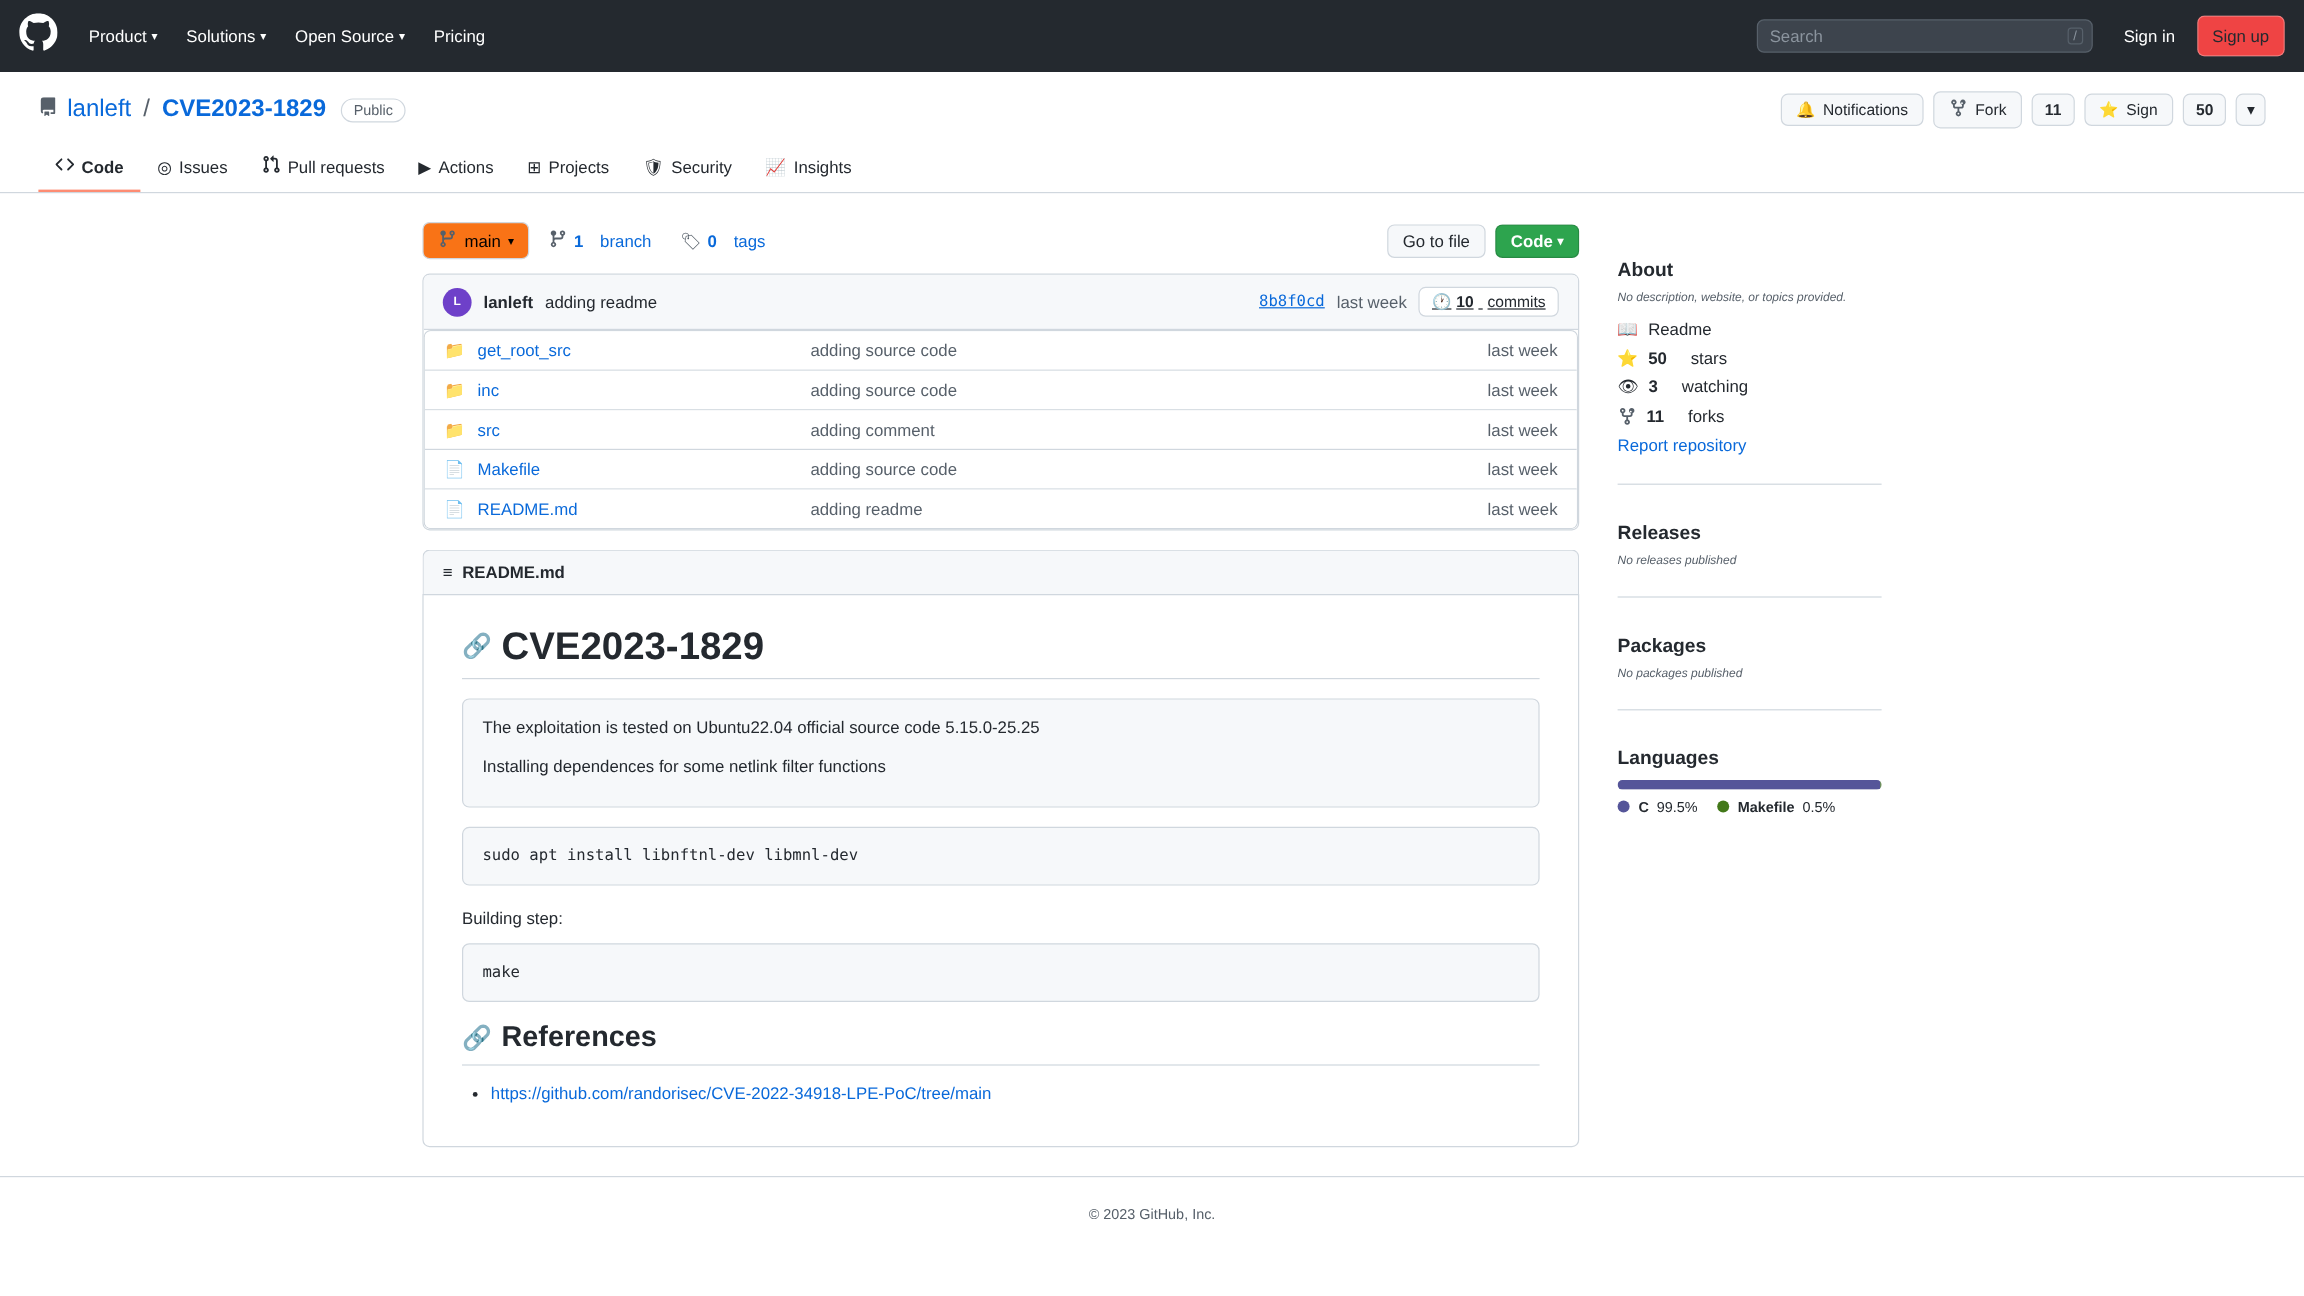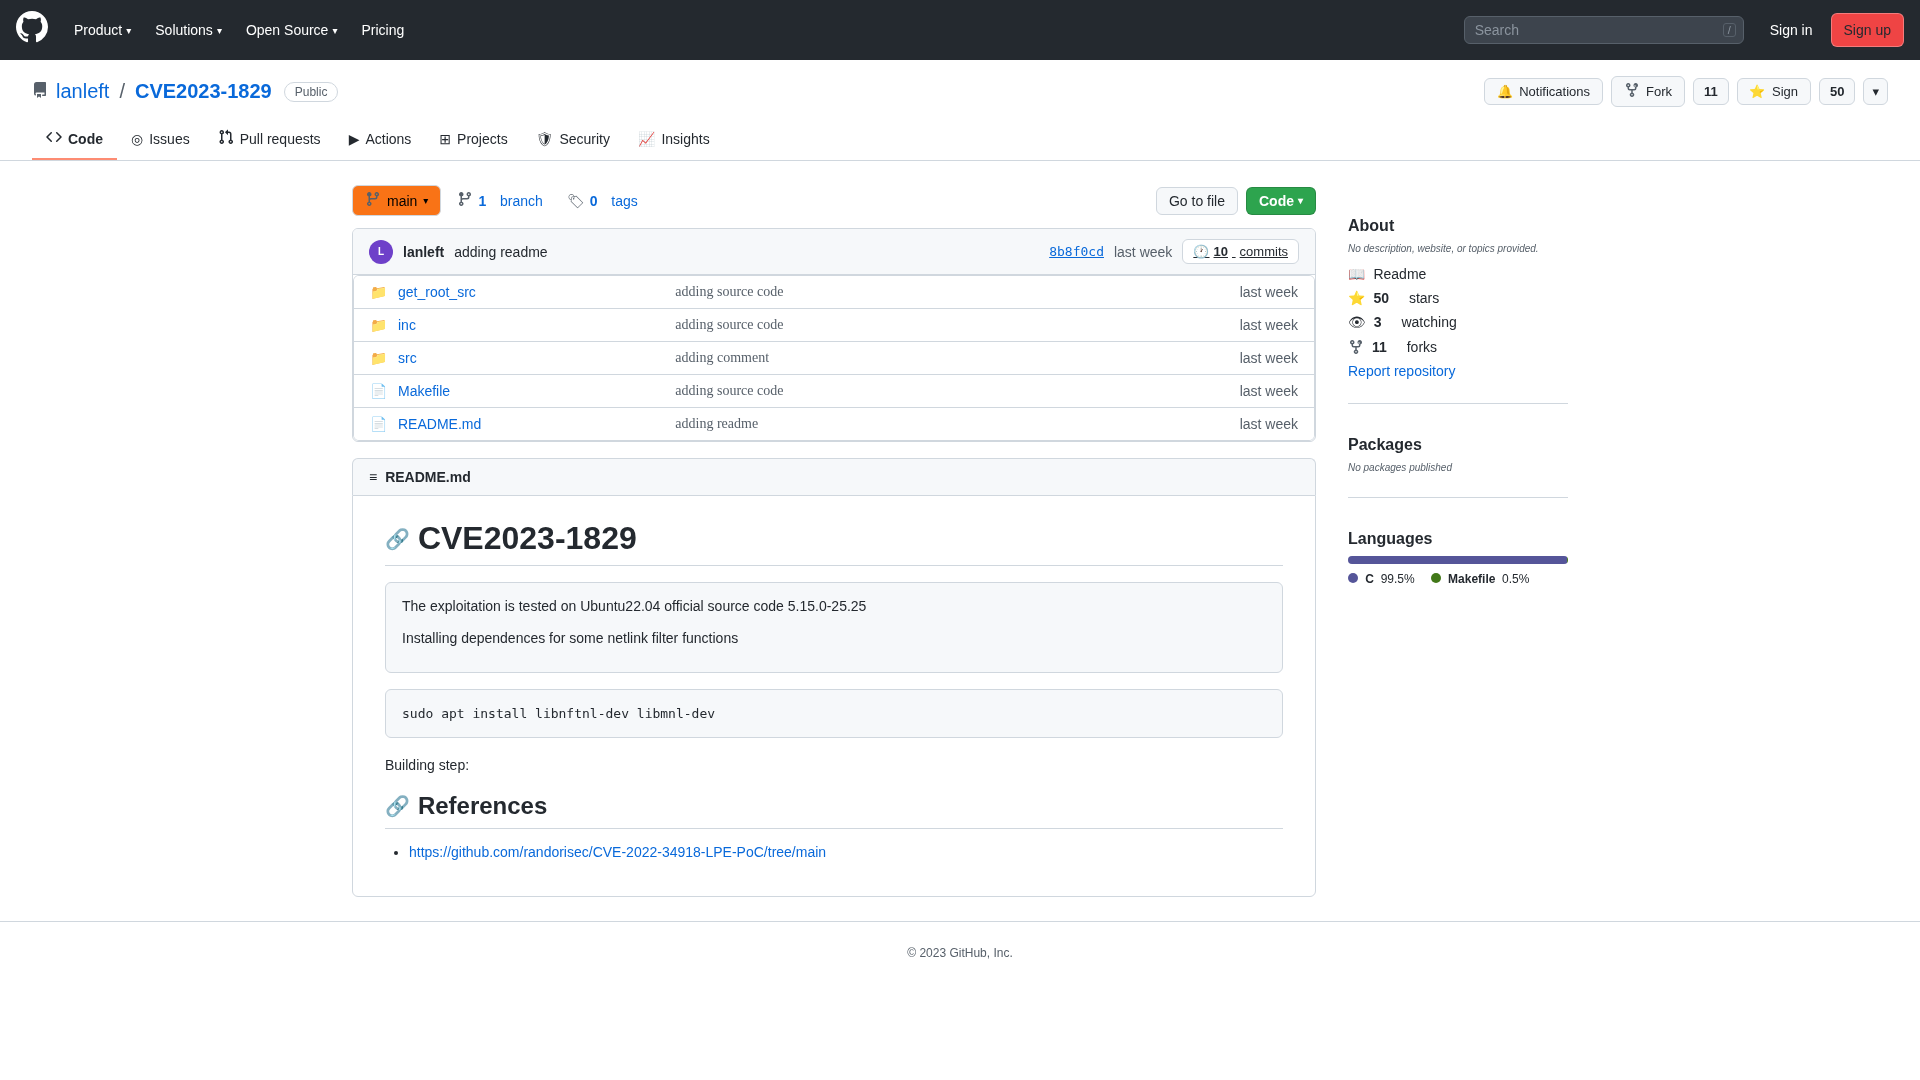--- a/index.html
+++ b/index.html
@@ -64,21 +64,21 @@
     .commit-time { color: #57606a; }
     .commits-link { display: flex; align-items: center; gap: 4px; color: #24292f; font-size: 13px; border: 1px solid #d0d7de; border-radius: 6px; padding: 4px 10px; background: #fff; cursor: pointer; white-space: nowrap; }
 
     
     .file-list { border: 1px solid #d0d7de; border-radius: 6px; overflow: hidden; }
     .file-row { display: flex; align-items: center; gap: 12px; padding: 8px 16px; border-bottom: 1px solid #d0d7de; background: #fff; }
     .file-row:last-child { border-bottom: none; }
     .file-icon { color: #57606a; font-size: 14px; flex-shrink: 0; width: 16px; text-align: center; }
     .folder-icon { color: #54aeff; }
     .file-name { color: #0969da; flex: 1; cursor: pointer; text-decoration: none; }
-    .file-commit { color: #57606a; flex: 2; white-space: nowrap; overflow: hidden; text-overflow: ellipsis; font-family: Liberation Serif, serif; }
+    .file-commit { color: #57606a; flex: 2; white-space: nowrap; overflow: hidden; text-overflow: ellipsis; }
     .file-time { color: #57606a; text-align: right; white-space: nowrap; min-width: 80px; }
 
     
     .readme-header { display: flex; align-items: center; gap: 8px; padding: 10px 16px; border: 1px solid #d0d7de; border-bottom: none; border-radius: 6px 6px 0 0; background: #f6f8fa; font-size: 14px; font-weight: 600; margin-top: 16px; }
     .readme-body { border: 1px solid #d0d7de; border-radius: 0 0 6px 6px; padding: 24px 32px; }
     .readme-h1 { font-size: 32px; font-weight: 600; margin-bottom: 16px; padding-bottom: 8px; border-bottom: 1px solid #d0d7de; display: flex; align-items: center; gap: 8px; }
     .readme-link-icon { color: #57606a; font-size: 20px; cursor: pointer; }
     .readme-blockquote { background: #f6f8fa; border: 1px solid #d0d7de; border-radius: 6px; padding: 12px 16px; margin-bottom: 16px; }
     .readme-p { margin-bottom: 10px; color: #24292f; line-height: 1.6; }
     .readme-code { background: #f6f8fa; border: 1px solid #d0d7de; border-radius: 6px; padding: 16px; font-family: monospace; font-size: 13px; color: #24292f; margin-bottom: 16px; }
@@ -309,20 +309,23 @@
         <span>CVE2023-1829</span>
       </h1>
       <div class="readme-blockquote">
         <p class="readme-p">The exploitation is tested on Ubuntu22.04 official source code 5.15.0-25.25</p>
         <p class="readme-p">Installing dependences for some netlink filter functions</p>
       </div>
       <div class="readme-code">
         <span>sudo apt install libnftnl-dev libmnl-dev</span>
       </div>
       <p class="readme-p">Building step:</p>
+      <div class="readme-code">
+        <span>make</span>
+      </div>
       <h2 class="readme-h2">
         <span class="readme-link-icon">🔗</span>
         <span>References</span>
       </h2>
       <ul class="readme-ul">
         <li class="readme-li">
           <a class="readme-a" href="#">https://github.com/randorisec/CVE-2022-34918-LPE-PoC/tree/main</a>
         </li>
       </ul>
     </div>
@@ -351,20 +354,24 @@
             <svg width="16" height="16" viewBox="0 0 16 16" fill="#57606a" style="vertical-align:middle">
               <path d="M5 3.25a.75.75 0 11-1.5 0 .75.75 0 011.5 0zm0 2.122a2.25 2.25 0 10-1.5 0v.878A2.25 2.25 0 005.75 8.5h1.5v2.128a2.251 2.251 0 101.5 0V8.5h1.5a2.25 2.25 0 002.25-2.25v-.878a2.25 2.25 0 10-1.5 0v.878a.75.75 0 01-.75.75h-4.5A.75.75 0 015 6.25v-.878zm3.75 7.378a.75.75 0 11-1.5 0 .75.75 0 011.5 0zm3-8.75a.75.75 0 11-1.5 0 .75.75 0 011.5 0z"></path>
             </svg>
           </span>
           <strong>11</strong>&nbsp;<span>forks</span>
         </div>
         <a class="sidebar-warn" href="#">Report repository</a>
       </div>
     </div>
 
+    <div class="sidebar-section">
+      <div class="sidebar-title">Releases</div>
+      <p class="sidebar-desc">No releases published</p>
+    </div>
 
     <div class="sidebar-section">
       <div class="sidebar-title">Packages</div>
       <p class="sidebar-desc">No packages published</p>
     </div>
 
     <div class="sidebar-section">
       <div class="sidebar-title">Languages</div>
       <div class="lang-bar">
         <div class="lang-c" style="width:99.5%"></div>

